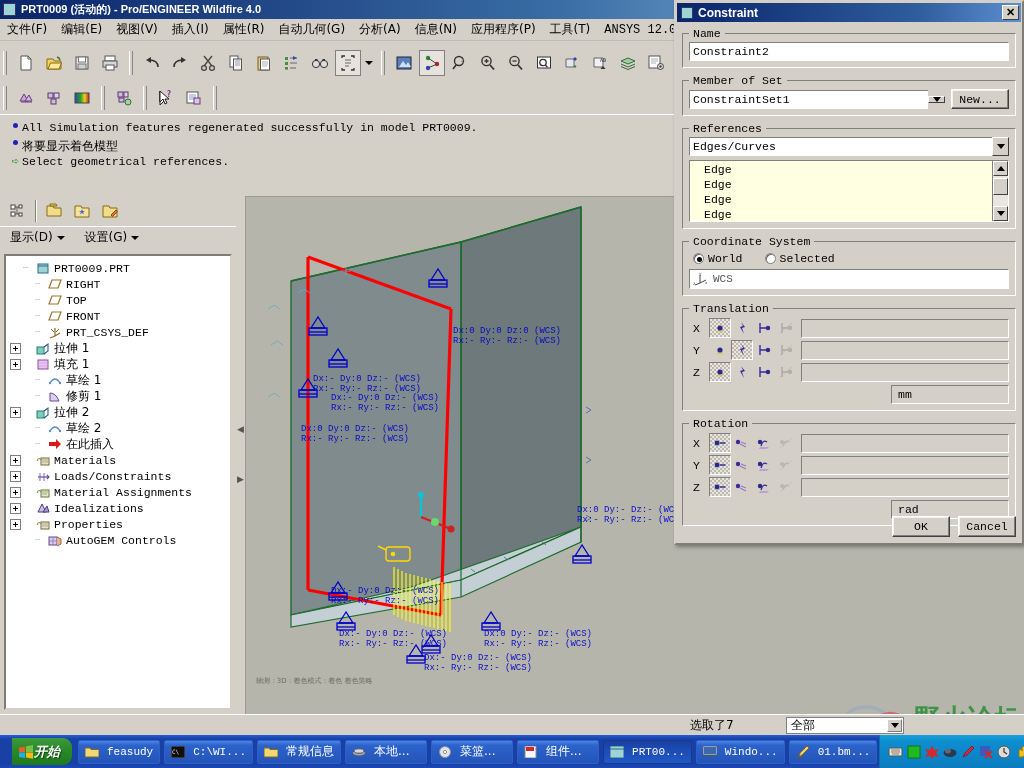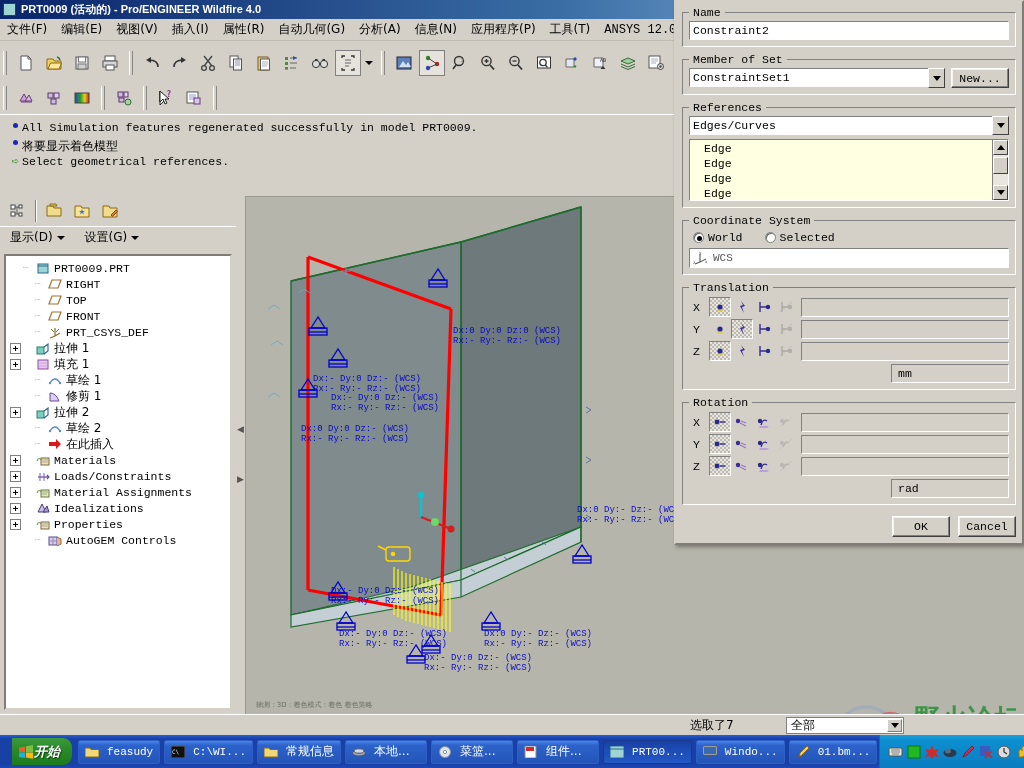--- a/index.html
+++ b/index.html
@@ -143,21 +143,21 @@
 
   
   .viewport {
     position: absolute; left: 245px; top: 196px; right: 0; bottom: 54px;
     background: #b5b5ab;
     border-top: 1px solid #9a9a92; border-left: 1px solid #9a9a92;
     overflow: hidden;
   }
   .vp-svg { position: absolute; left: 0; top: 0; }
   .vp-footnote {
-    position: absolute; left: 10px; bottom: 4px;
+    position: absolute; left: 10px; bottom: 28px;
     font-family: "DejaVu Sans", sans-serif; font-size: 7px; color: #6d6d64;
     white-space: nowrap;
   }
   
   .sim-toolbar {
     position: absolute; right: 42px; top: 347px; width: 52px;
     background: #d4d0c8; border: 1px solid #9a9a92;
     padding: 4px 0; display: flex; flex-direction: column; align-items: center;
   }
   .sim-btn {
@@ -1270,32 +1270,37 @@
         <svg width="14" height="14" viewBox="0 0 14 14">
             <rect x="1" y="2" width="12" height="8" fill="#5ac05a" stroke="#2a7a2a"></rect>
             <path d="M5 12h4" stroke="#2a7a2a" stroke-width="1.5"></path>
           </svg>
       </span>
 
     </div>
   </div>
 
   <div class="dialog">
+    <div class="dlg-title">
+      <span class="dt-icon"></span>
+      <span class="dt-text">Constraint</span>
+      <span class="dlg-close">✕</span>
+    </div>
 
     <div class="dlg-body">
 
       <fieldset class="grp">
         <legend>Name</legend>
         <div class="txtfield">Constraint2</div>
       </fieldset>
 
       <fieldset class="grp">
         <legend>Member of Set</legend>
         <div style="display:flex; gap:6px; align-items:stretch;">
-          <div class="combo" style="flex:1;">
+          <div class="combo" style="flex:1;align-items:center;">
             <div class="cval">ConstraintSet1</div>
             <div class="carrow">
               <span class="arrow-dn"></span>
             </div>
           </div>
           <div class="btn" style="width:58px;">New...</div>
         </div>
       </fieldset>
 
       <fieldset class="grp">

